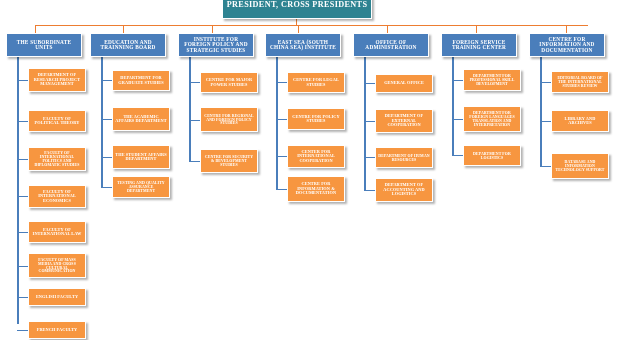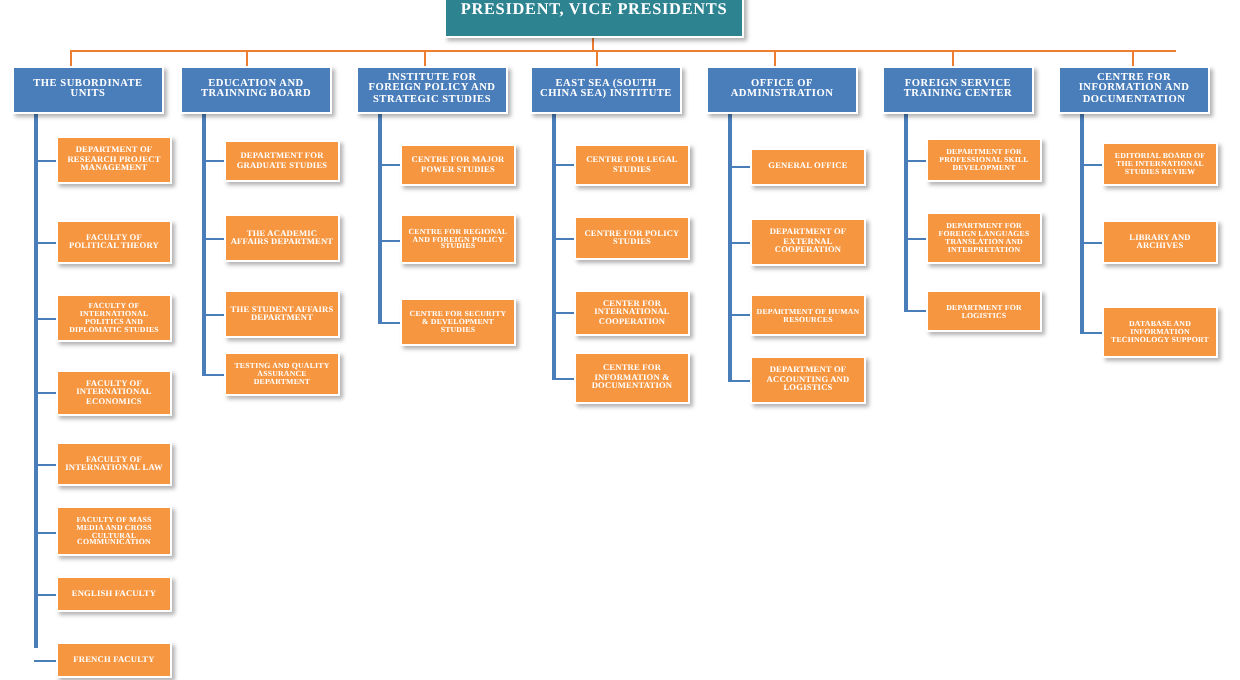--- a/index.html
+++ b/index.html
@@ -79,21 +79,21 @@
   .v1 { width: 1.4px; }
   .h2 { height: 1.3px; }
   .v2 { width: 1.7px; }
 </style>
 </head>
 <body>
 
 <div id="chart-root">
 
   <div class="node node-root" style="left:222px; top:-8px; width:150px; height:27px;">
-    <span>PRESIDENT, VICE PRESIDENTS</span>
+    <span>PRESIDENT, CROSS PRESIDENTS</span>
   </div>
 
   <div class="conn conn-orange v1" style="left:296px; top:19px; height:7px;"></div>
 
   <div class="conn conn-orange h1" style="left:35px; top:25px; width:553px;"></div>
 
   <div class="conn conn-orange v1" style="left:35px;  top:25px; height:8px;"></div>
   <div class="conn conn-orange v1" style="left:123px; top:25px; height:8px;"></div>
   <div class="conn conn-orange v1" style="left:212px; top:25px; height:8px;"></div>
   <div class="conn conn-orange v1" style="left:298px; top:25px; height:8px;"></div>

